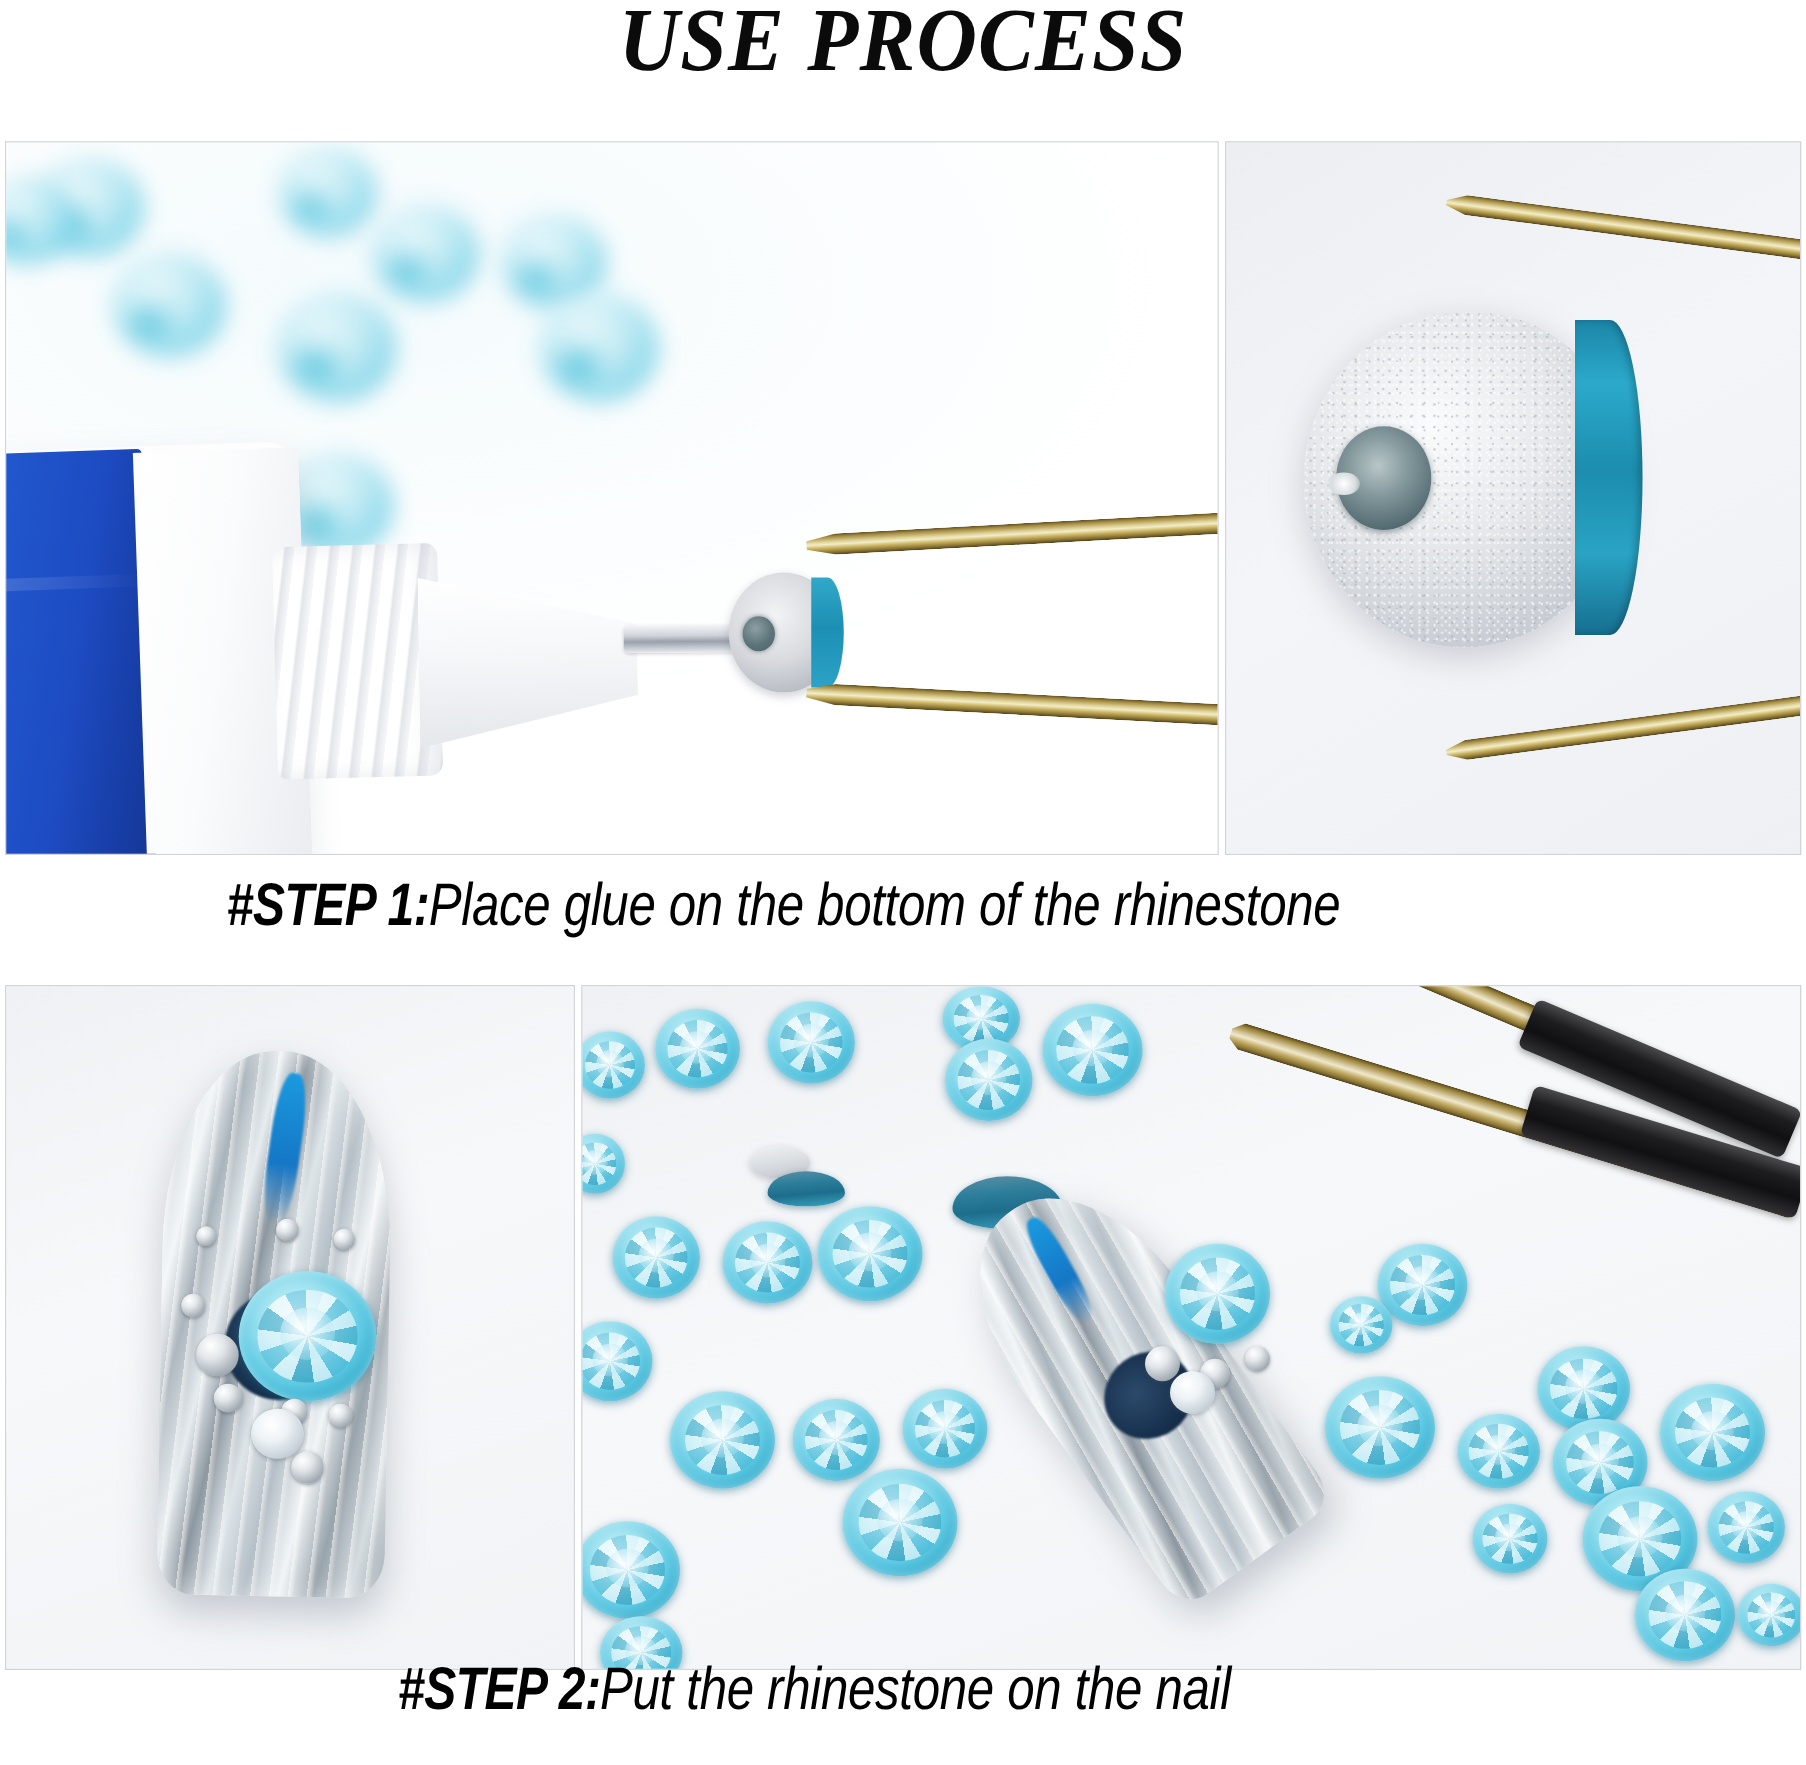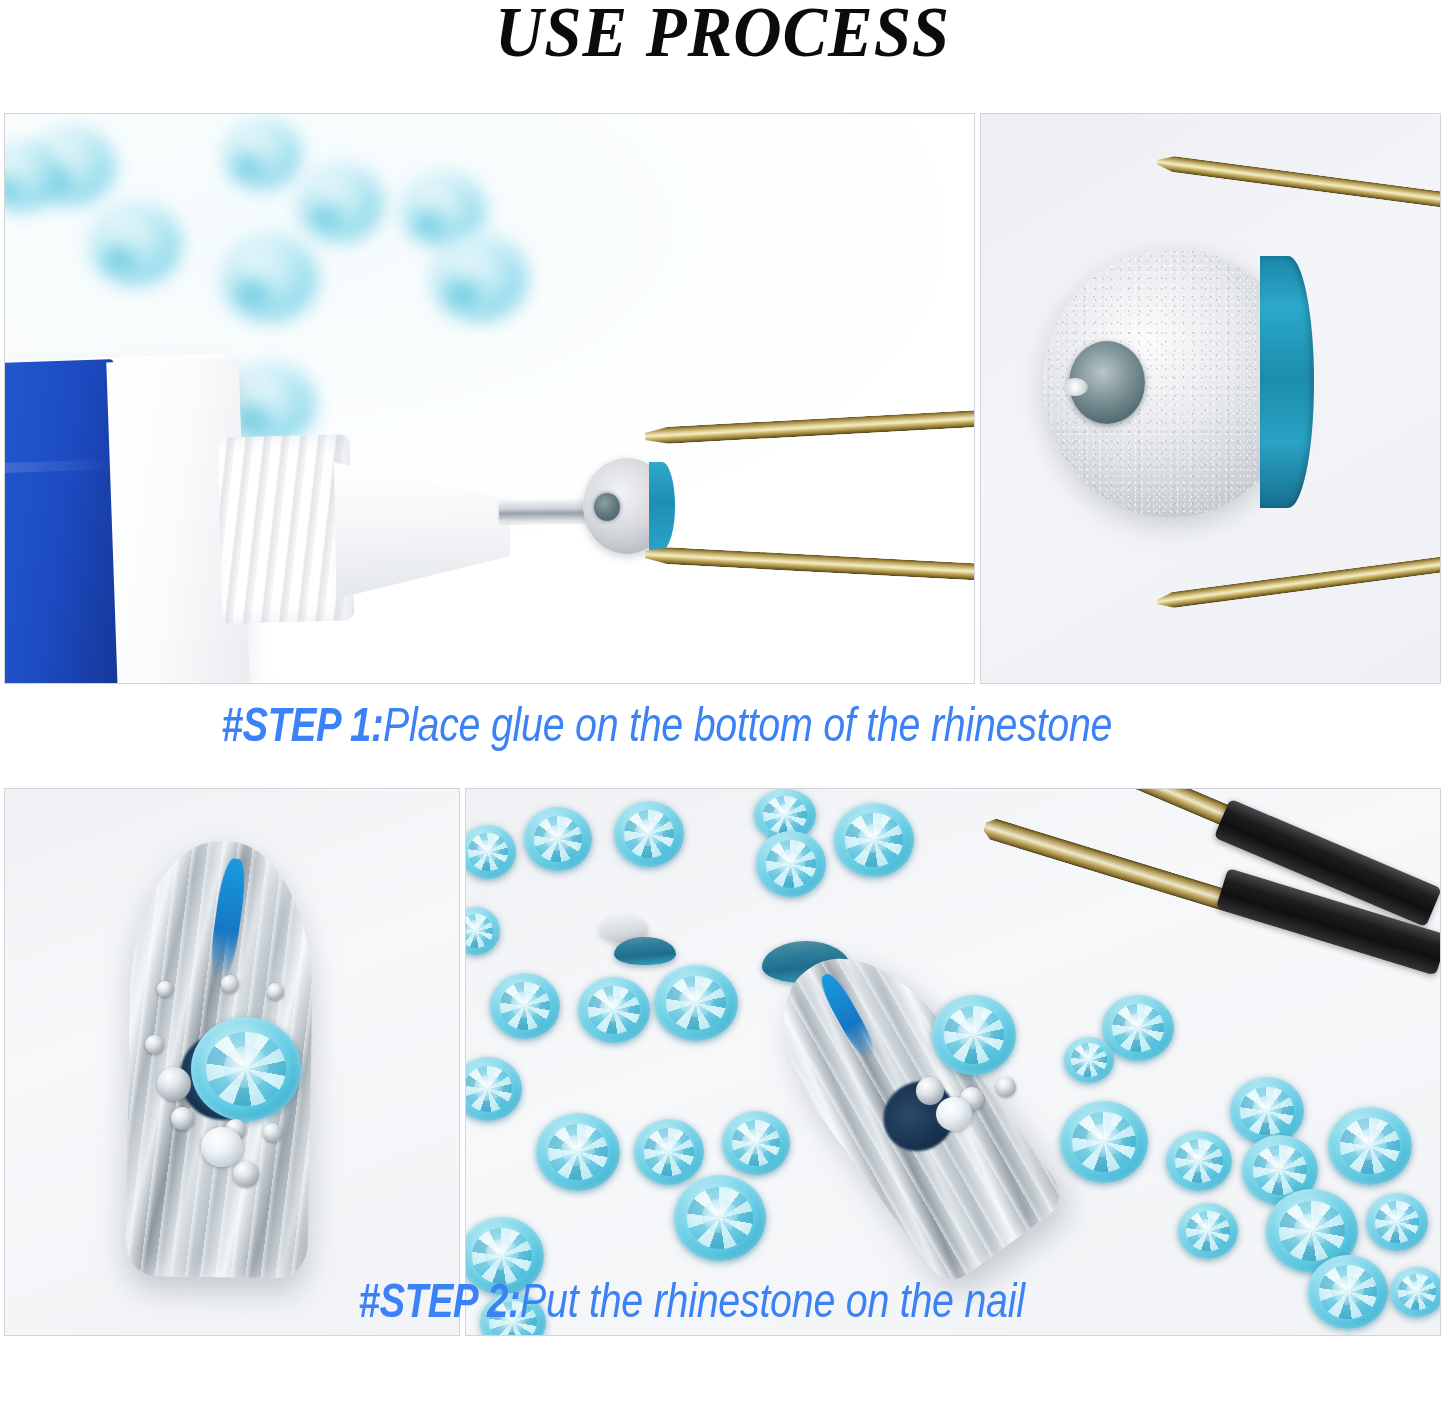--- a/index.html
+++ b/index.html
@@ -55,25 +55,24 @@
   #p3 { left: 0;   top: 0; width: 456px;  height: 548px; }
   #p4 { left: 461px; top: 0; width: 976px; height: 548px; }
 
   
   .caption {
     position: absolute;
     width: 1374px;
     left: 0;
     text-align: center;
     white-space: nowrap;
-    color: #3b82f6;
-    padding-left: 40px;
+    color: #000000;
   }
   #cap1 { top: 697px; }
-  #cap2 { top: 1273px; }
+  #cap2 { top: 1324px; }
   .cap-strong {
     font-family: "Liberation Sans Narrow", "Liberation Sans", sans-serif;
     font-weight: bold;
     font-style: italic;
     font-size: 48px;
     letter-spacing: -0.5px;
     display: inline-block;
     transform: scaleX(0.80);
     transform-origin: right center;
   }

